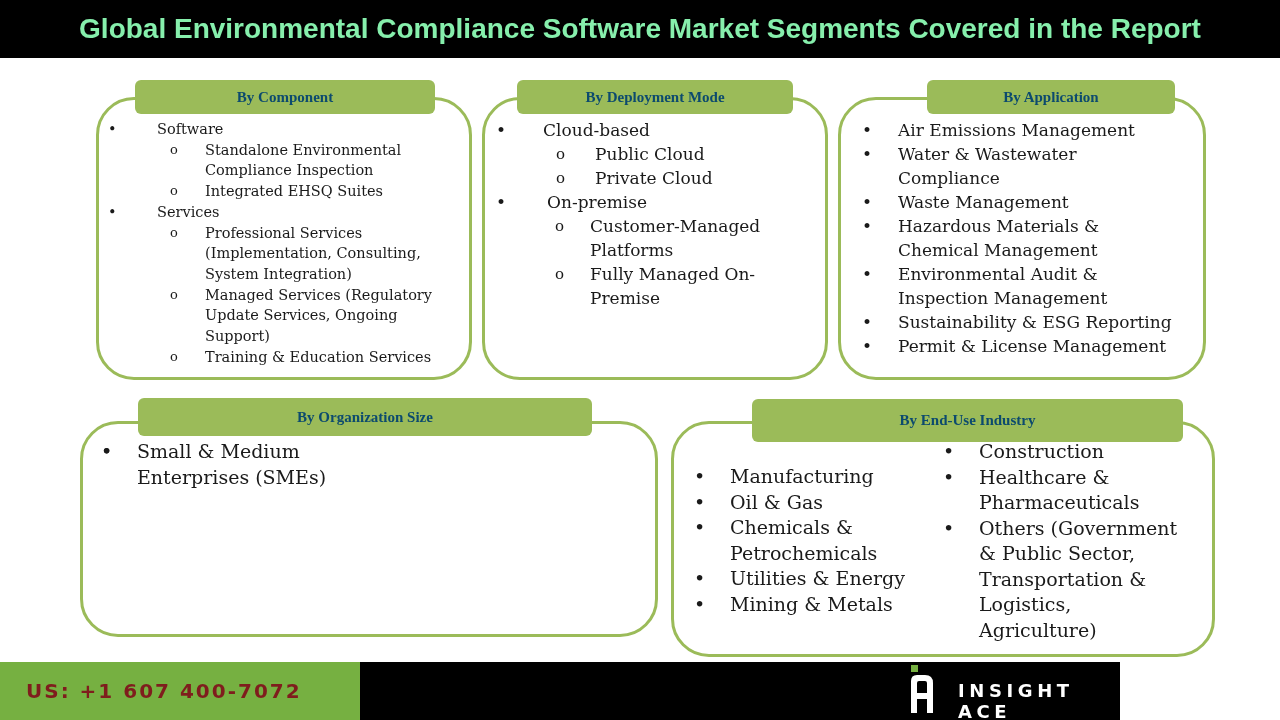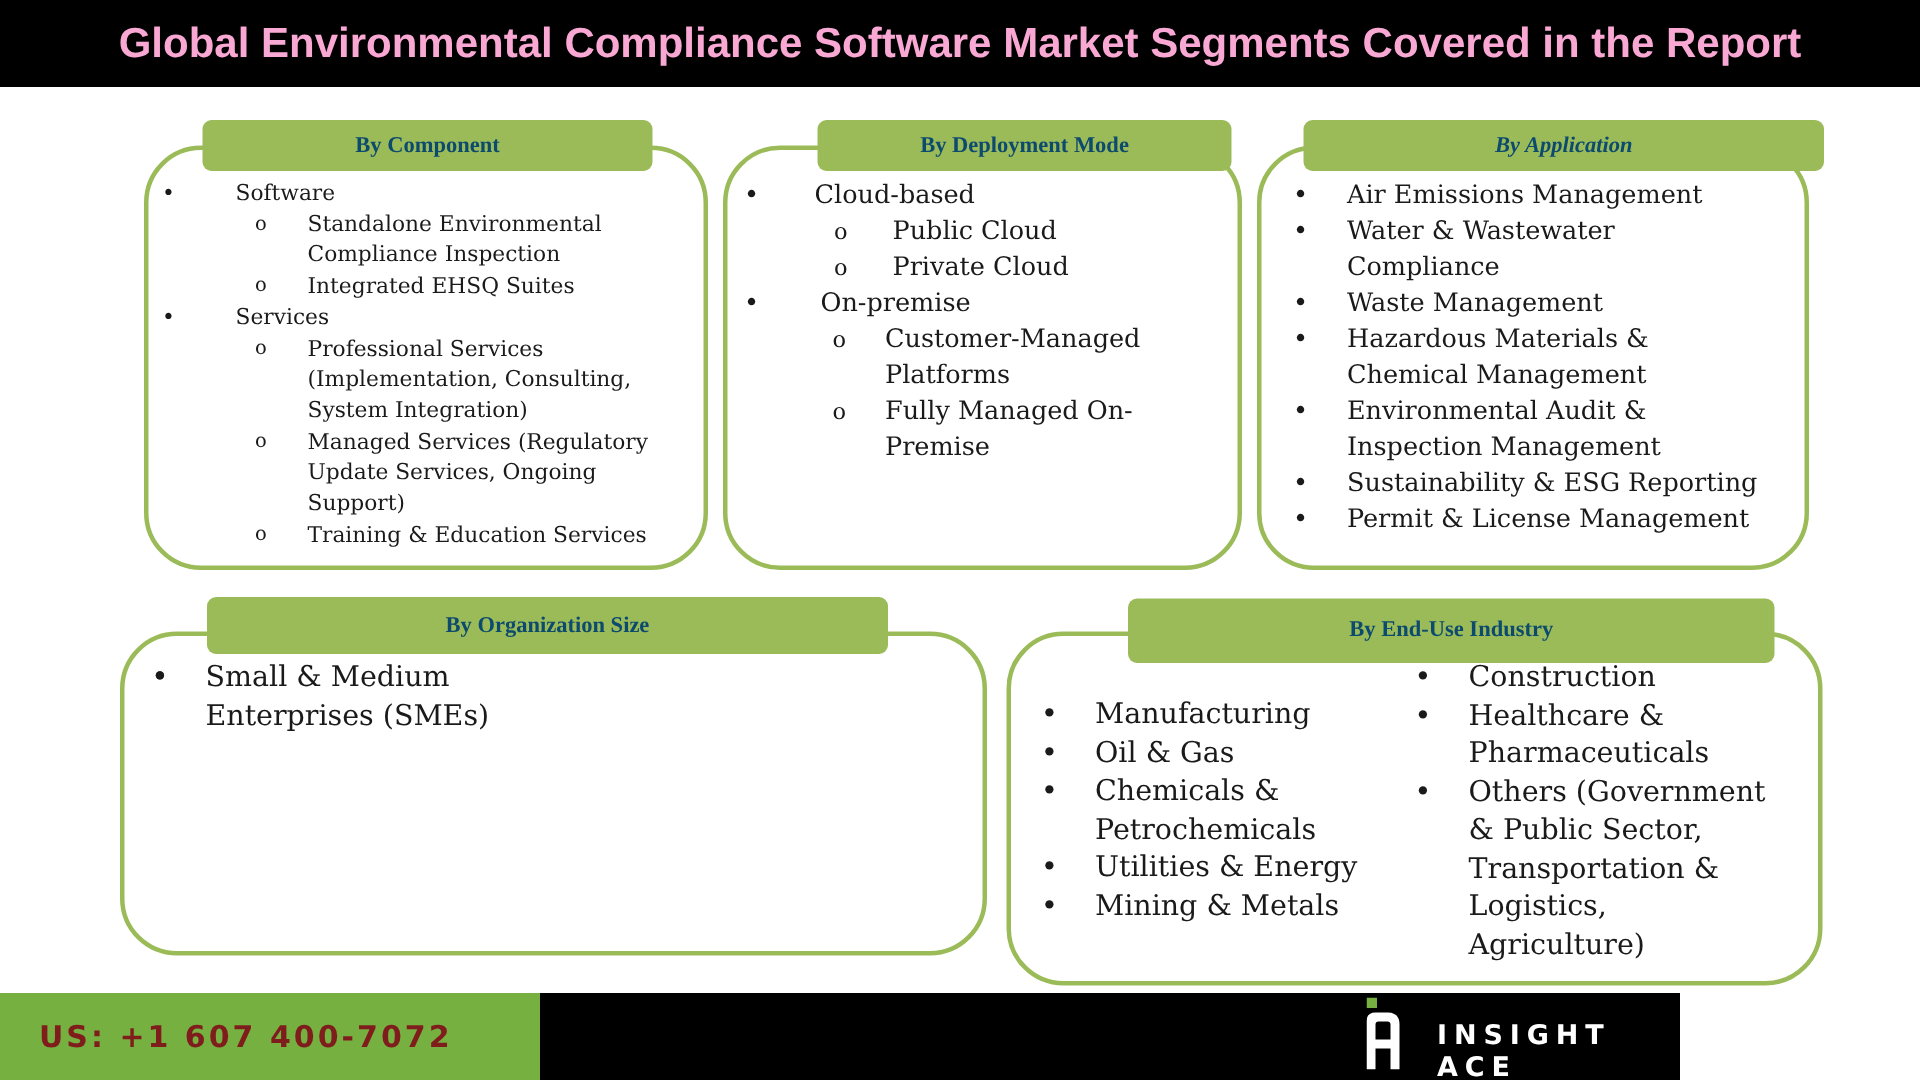--- a/index.html
+++ b/index.html
@@ -4,21 +4,21 @@
 <style>
   * { box-sizing: border-box; margin: 0; padding: 0; }
   html, body { width: 1280px; height: 720px; overflow: hidden; background: #ffffff; }
   body { position: relative; font-family: "DejaVu Serif", serif; color: #1a1a1a; }
 
   .title-bar {
     position: absolute; left: 0; top: 0; width: 1280px; height: 58px;
     background: #000000; display: flex; align-items: center; justify-content: center;
   }
   .title-bar h1 {
-    color: #f9a8d4; font-family: "Liberation Sans", sans-serif; font-weight: bold;
+    color: #86efac; font-family: "Liberation Sans", sans-serif; font-weight: bold;
     font-size: 28px; letter-spacing: 0px;
   }
 
   .box {
     position: absolute; border: 3px solid #9bbb59; border-radius: 38px; background: #ffffff;
   }
   .box-header {
     position: absolute; background: #9bbb59; border-radius: 6px;
     display: flex; align-items: center; justify-content: center;
     font-family: "Liberation Serif", serif; font-weight: bold; font-size: 15px; color: #0c4a6e;
@@ -86,38 +86,38 @@
   <li class="l1"><span class="bullet">•</span><span>Services</span>
     <ul class="sub">
       <li class="l2"><span class="bullet">o</span><span>Professional Services (Implementation, Consulting, System Integration)</span></li>
       <li class="l2"><span class="bullet">o</span><span>Managed Services (Regulatory Update Services, Ongoing Support)</span></li>
       <li class="l2"><span class="bullet">o</span><span>Training &amp; Education Services</span></li>
     </ul>
   </li>
 </ul>
 
 <div class="box" style="left:482px; top:97px; width:346px; height:283px;"></div>
-<div class="box-header" style="left:517px; top:80px; width:276px; height:34px;margin-left:28px;">By Deployment Mode</div>
+<div class="box-header" style="left:517px; top:80px; width:276px; height:34px;">By Deployment Mode</div>
 <ul class="seg dep" style="left:506px; top:118px; width:300px;">
   <li class="l1"><span class="bullet">•</span><span>Cloud-based</span>
     <ul class="sub">
       <li class="l2" style="margin-left:52px;"><span class="bullet" style="left:-39px;">o</span><span>Public Cloud</span></li>
       <li class="l2" style="margin-left:52px;"><span class="bullet" style="left:-39px;">o</span><span>Private Cloud</span></li>
     </ul>
   </li>
   <li class="l1" style="padding-left:41px;"><span class="bullet">•</span><span>On-premise</span>
     <ul class="sub">
       <li class="l2" style="margin-left:43px;"><span class="bullet" style="left:-35px;">o</span><span>Customer-Managed Platforms</span></li>
       <li class="l2" style="margin-left:43px; width:180px;"><span class="bullet" style="left:-35px;">o</span><span>Fully Managed On-Premise</span></li>
     </ul>
   </li>
 </ul>
 
 <div class="box" style="left:838px; top:97px; width:368px; height:283px;"></div>
-<div class="box-header" style="left:869px; top:80px; width:347px; height:34px;font-style:italic;">By Application</div>
+<div class="box-header" style="left:927px; top:80px; width:248px; height:34px;">By Application</div>
 <ul class="seg app" style="left:862px; top:118px; width:320px;">
   <li><span class="bullet">•</span><span>Air Emissions Management</span></li>
   <li style="width:230px;"><span class="bullet">•</span><span>Water &amp; Wastewater Compliance</span></li>
   <li><span class="bullet">•</span><span>Waste Management</span></li>
   <li><span class="bullet">•</span><span>Hazardous Materials &amp; Chemical Management</span></li>
   <li style="width:290px;"><span class="bullet">•</span><span>Environmental Audit &amp; Inspection Management</span></li>
   <li><span class="bullet">•</span><span>Sustainability &amp; ESG Reporting</span></li>
   <li><span class="bullet">•</span><span>Permit &amp; License Management</span></li>
 </ul>
 

